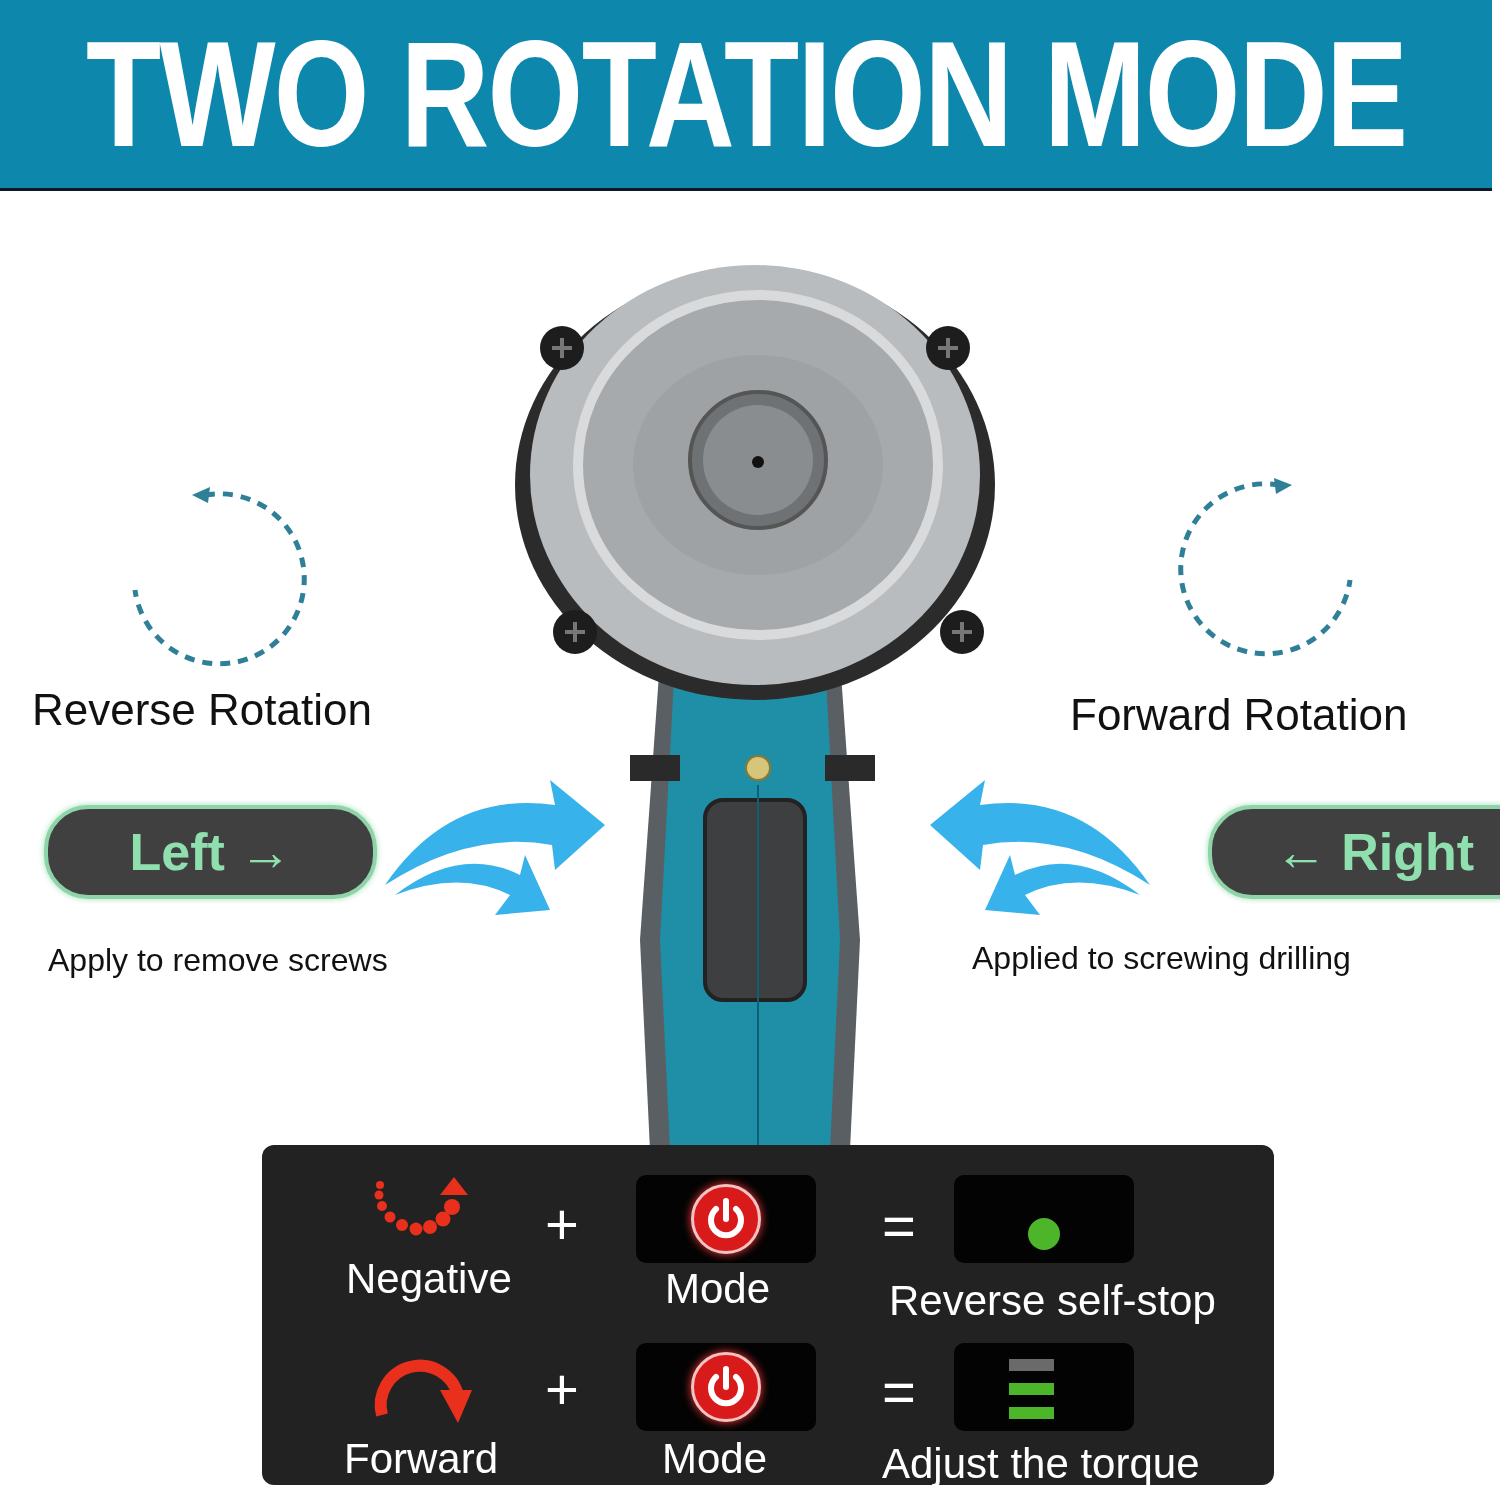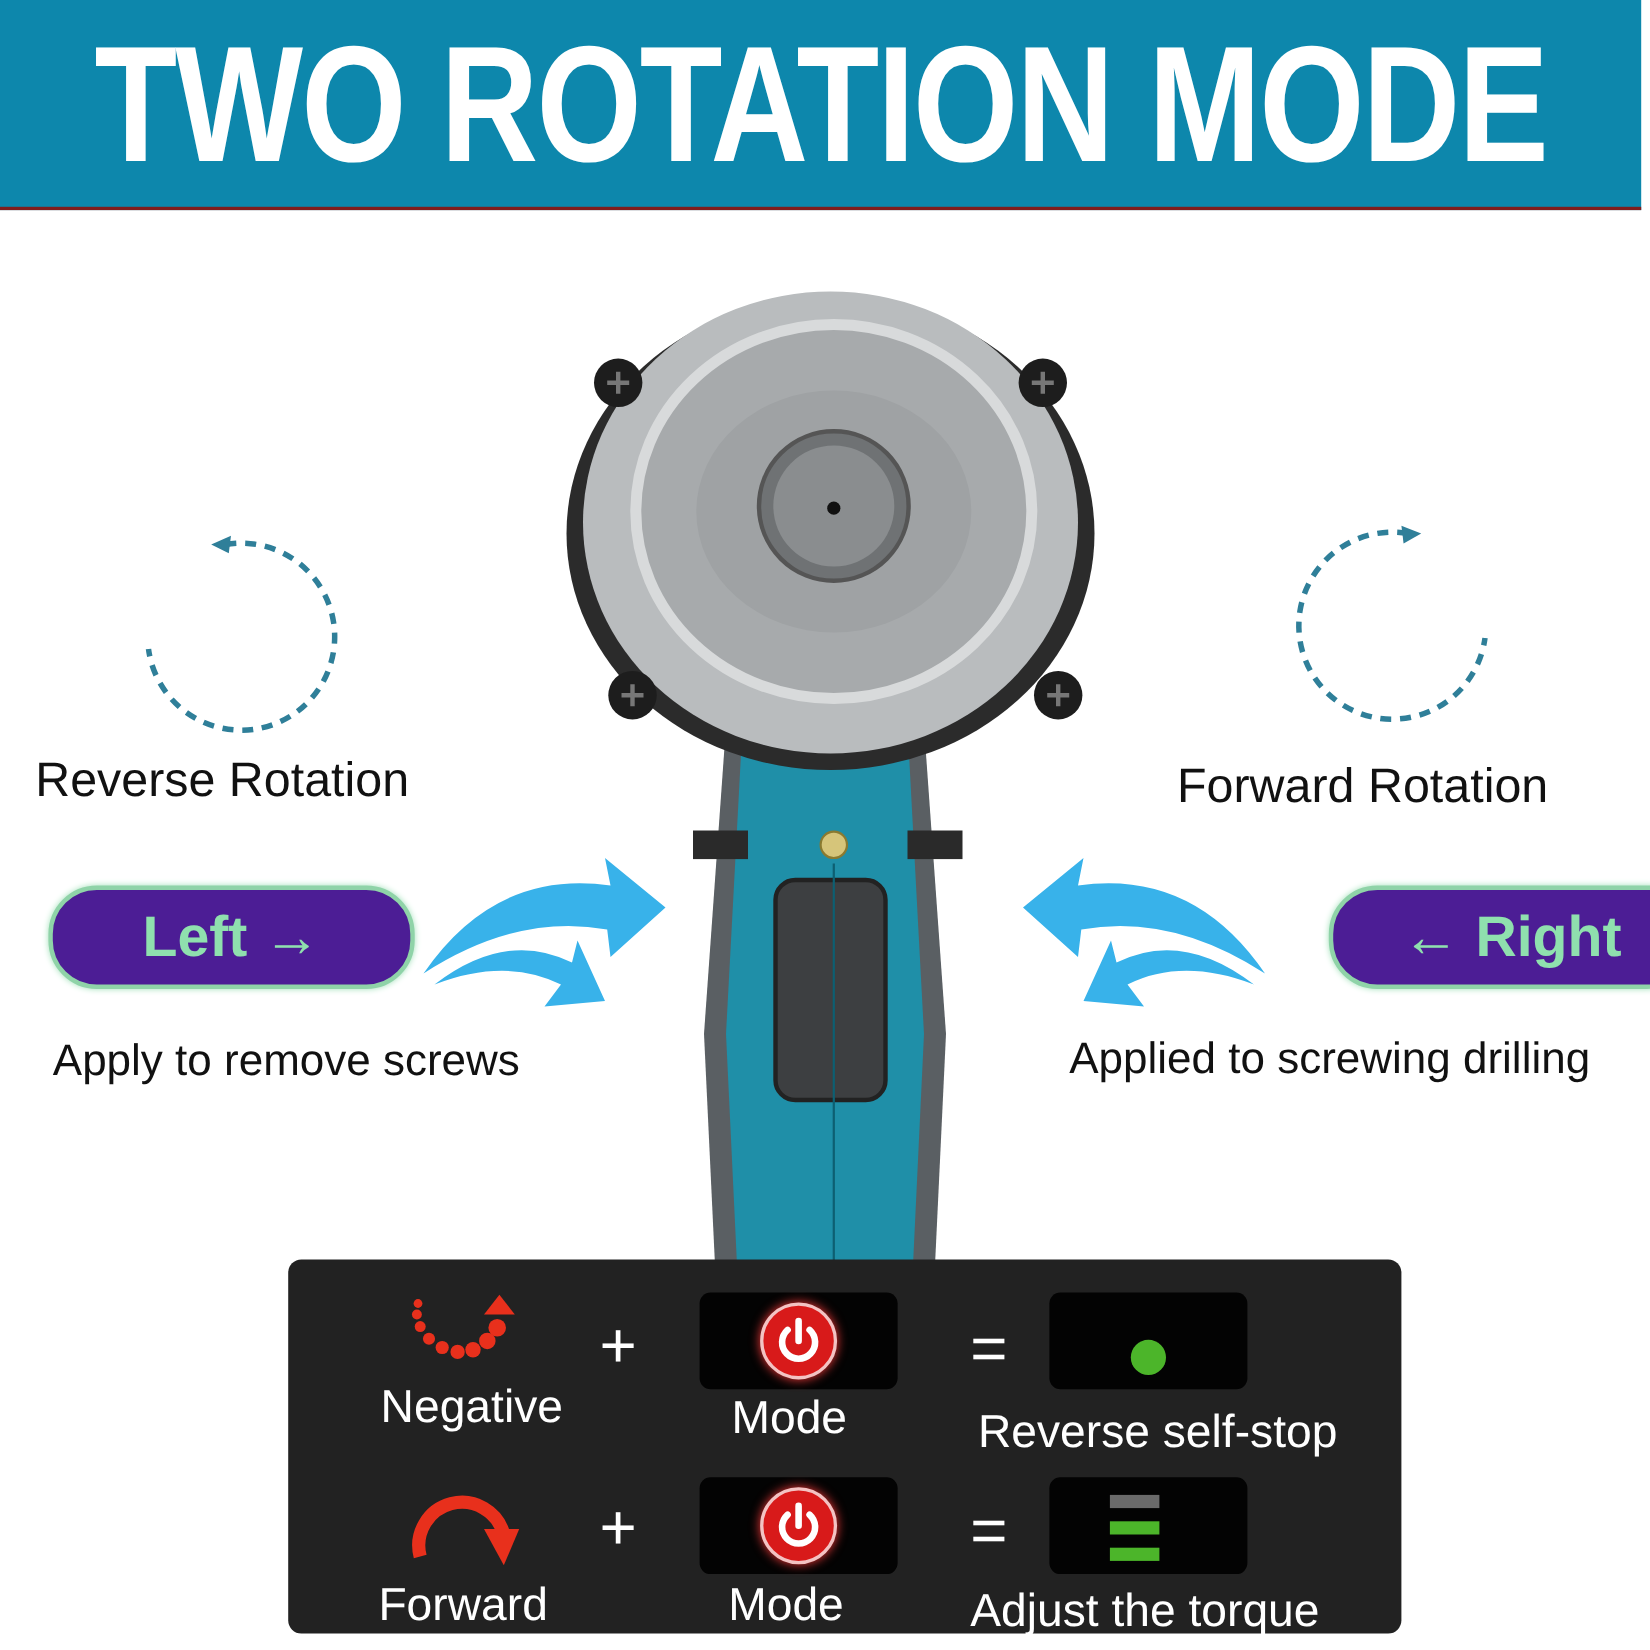--- a/index.html
+++ b/index.html
@@ -1,22 +1,22 @@
 <!DOCTYPE html>
 <html><head>
 <meta charset="utf-8">
 <style>
   html,body{margin:0;padding:0;}
   body{width:1500px;height:1500px;background:#fff;position:relative;overflow:hidden;font-family:"Liberation Sans",sans-serif;}
-  .banner{position:absolute;left:0;top:0;width:1492px;height:188px;background:#0d87ac;display:flex;align-items:center;justify-content:center;border-bottom:3px solid #7f1d1d;}
+  .banner{position:absolute;left:0;top:0;width:1492px;height:188px;background:#0d87ac;display:flex;align-items:center;justify-content:center;border-bottom:3px solid #0f172a;}
   .banner-title{color:#fff;font-family:"Liberation Sans",sans-serif;font-weight:bold;font-size:150px;letter-spacing:-2px;transform:scaleX(0.82);white-space:nowrap;line-height:1;}
   .abs{position:absolute;}
   .heading{font-weight:normal;font-size:44px;color:#111;white-space:nowrap;}
-  .caption{font-size:40px;color:#111;white-space:nowrap;}
-  .pill{position:absolute;height:86px;border-radius:44px;background:#4c1d95;border:4px solid #8fd3a8;box-shadow:0 0 6px #9fe0b8;display:flex;align-items:center;justify-content:center;}
+  .caption{font-size:32px;color:#111;white-space:nowrap;}
+  .pill{position:absolute;height:86px;border-radius:44px;background:#404040;border:4px solid #8fd3a8;box-shadow:0 0 6px #9fe0b8;display:flex;align-items:center;justify-content:center;}
   .pill-text{color:#8fe0ae;font-size:52px;font-weight:bold;white-space:nowrap;}
   .panel{position:absolute;left:262px;top:1145px;width:1012px;height:340px;background:#222;border-radius:12px;}
   .tile{position:absolute;width:180px;height:88px;background:#030303;border-radius:10px;display:flex;align-items:center;justify-content:center;}
   .ptext{position:absolute;color:#fff;font-size:42px;white-space:nowrap;text-align:center;}
   .op{position:absolute;color:#fff;font-size:58px;line-height:1;}
   .power{width:70px;height:70px;border-radius:50%;background:#d81a1a;box-shadow:0 0 10px #ff3b3b;position:relative;border:3px solid #f3c3c3;box-sizing:border-box;}
   .bar{position:absolute;left:55px;width:45px;height:12px;}
 </style>
 </head>
 <body>

